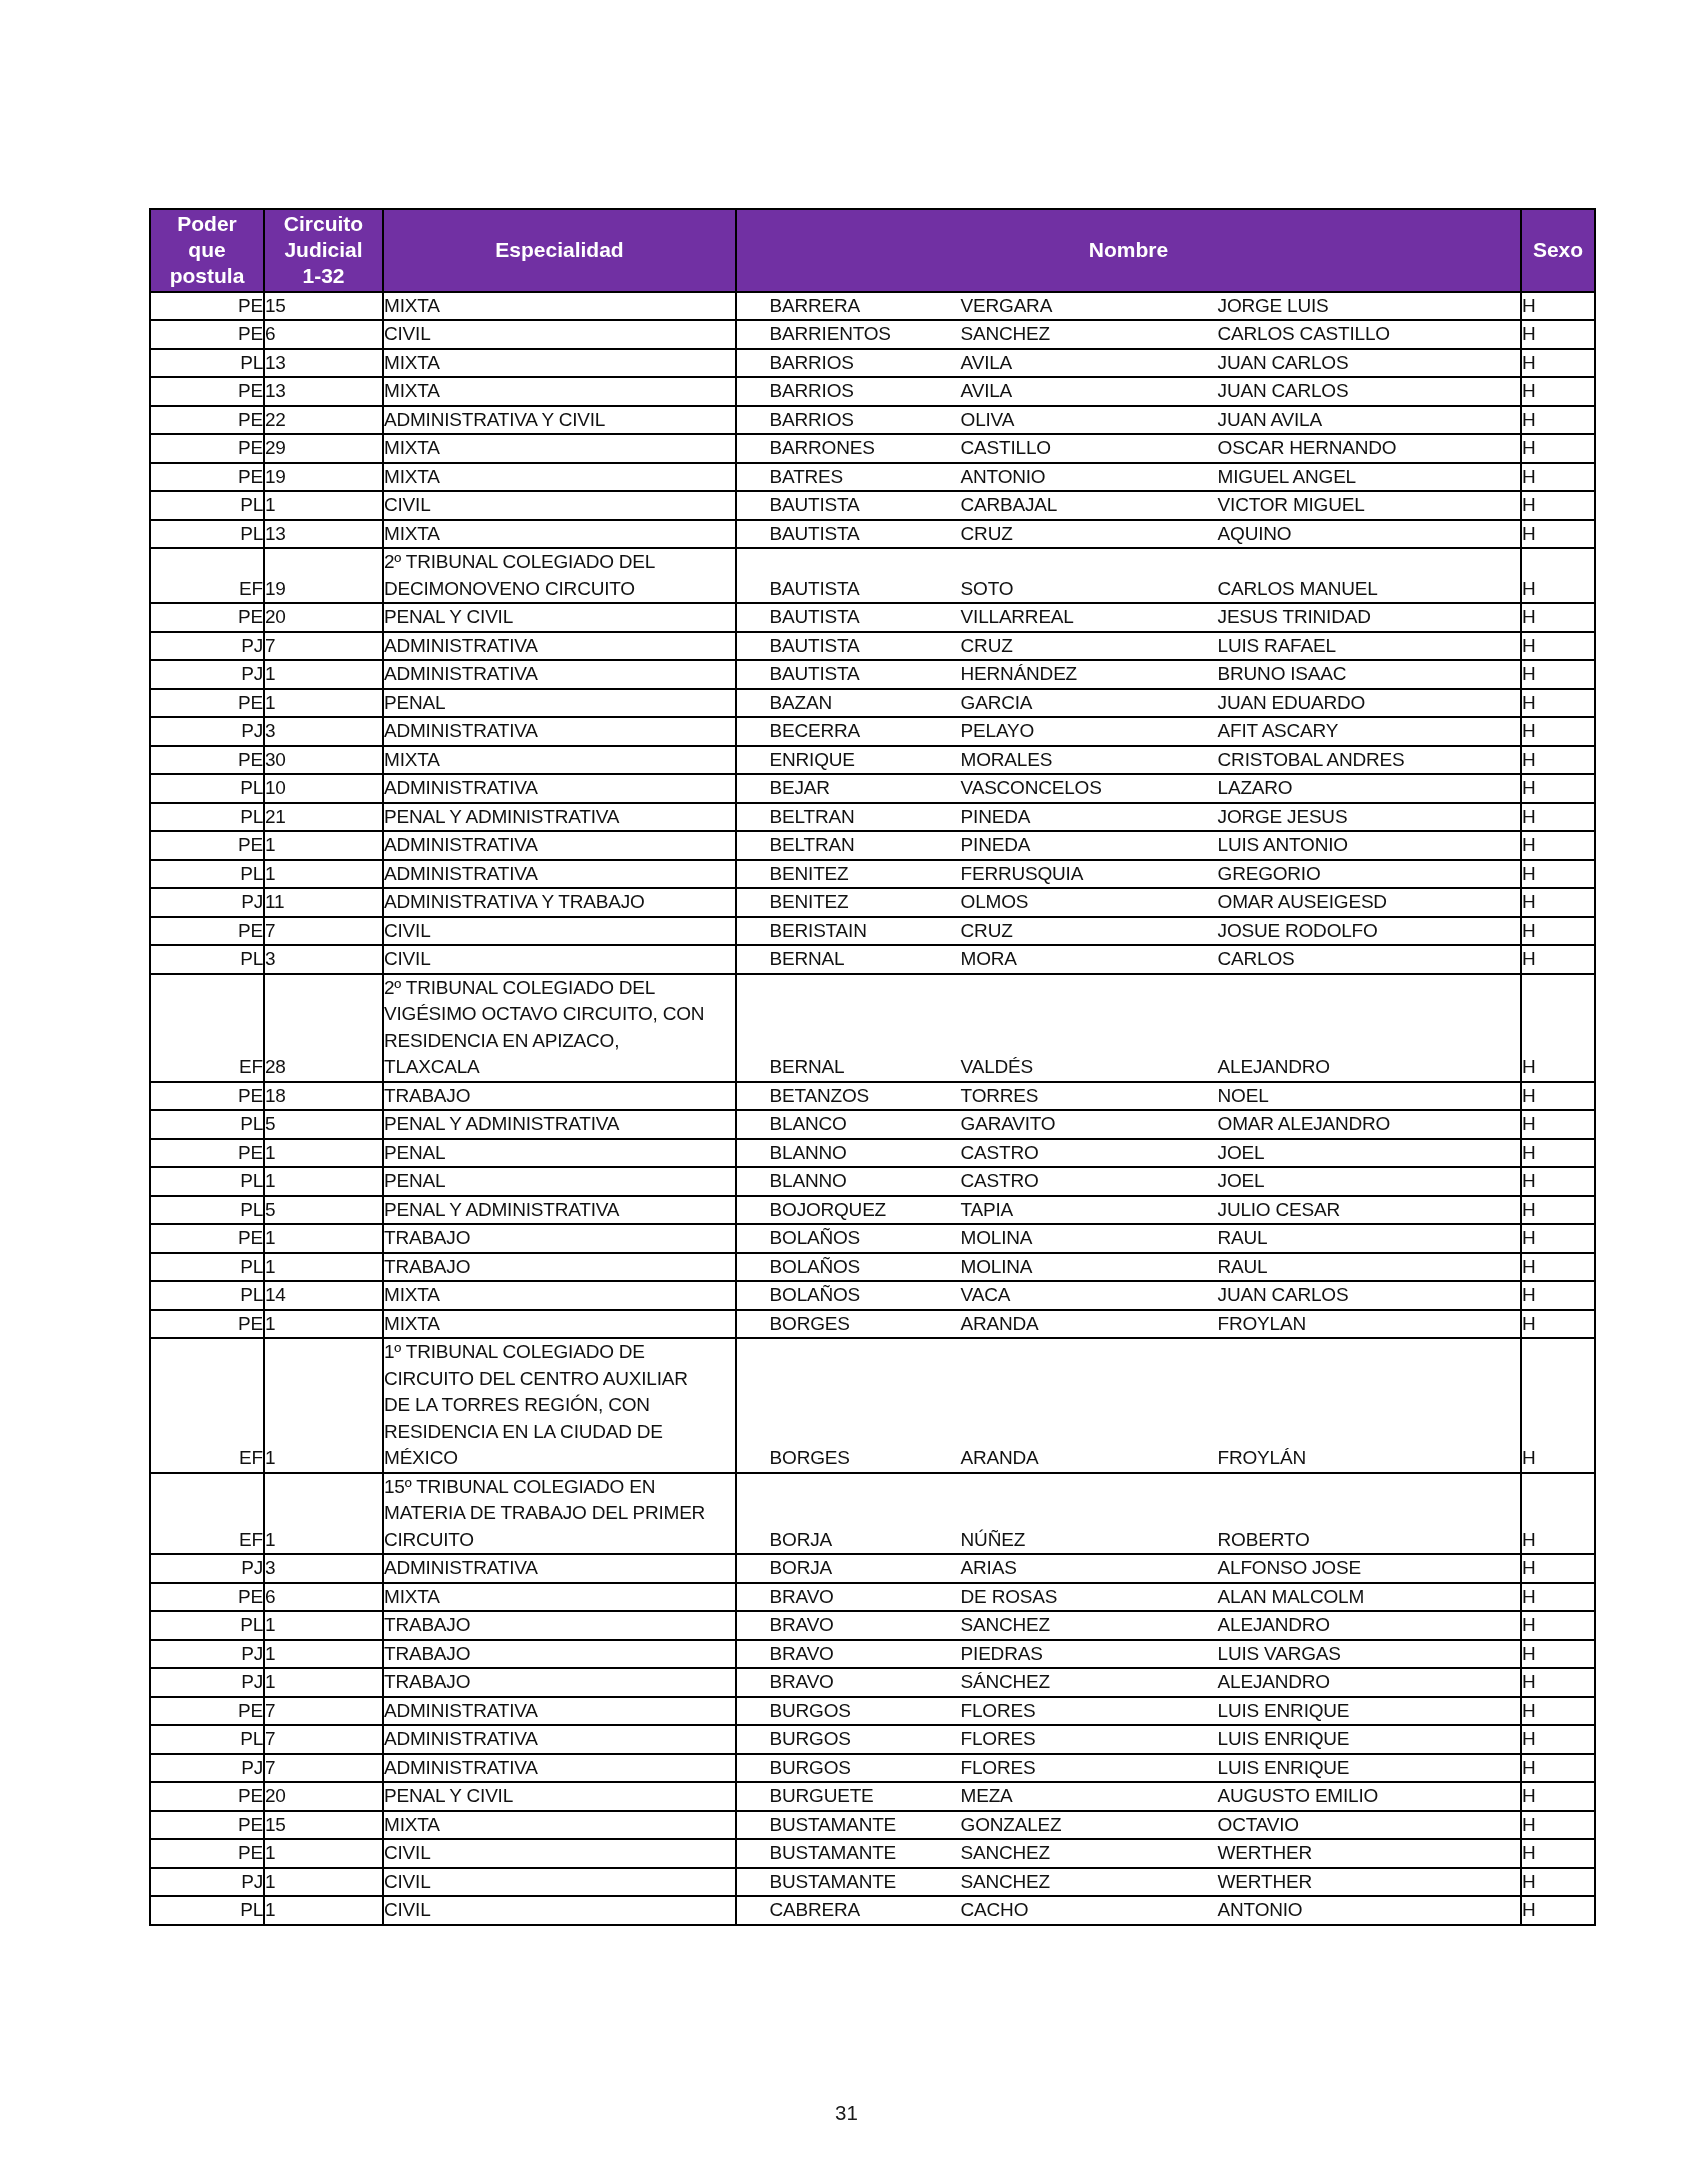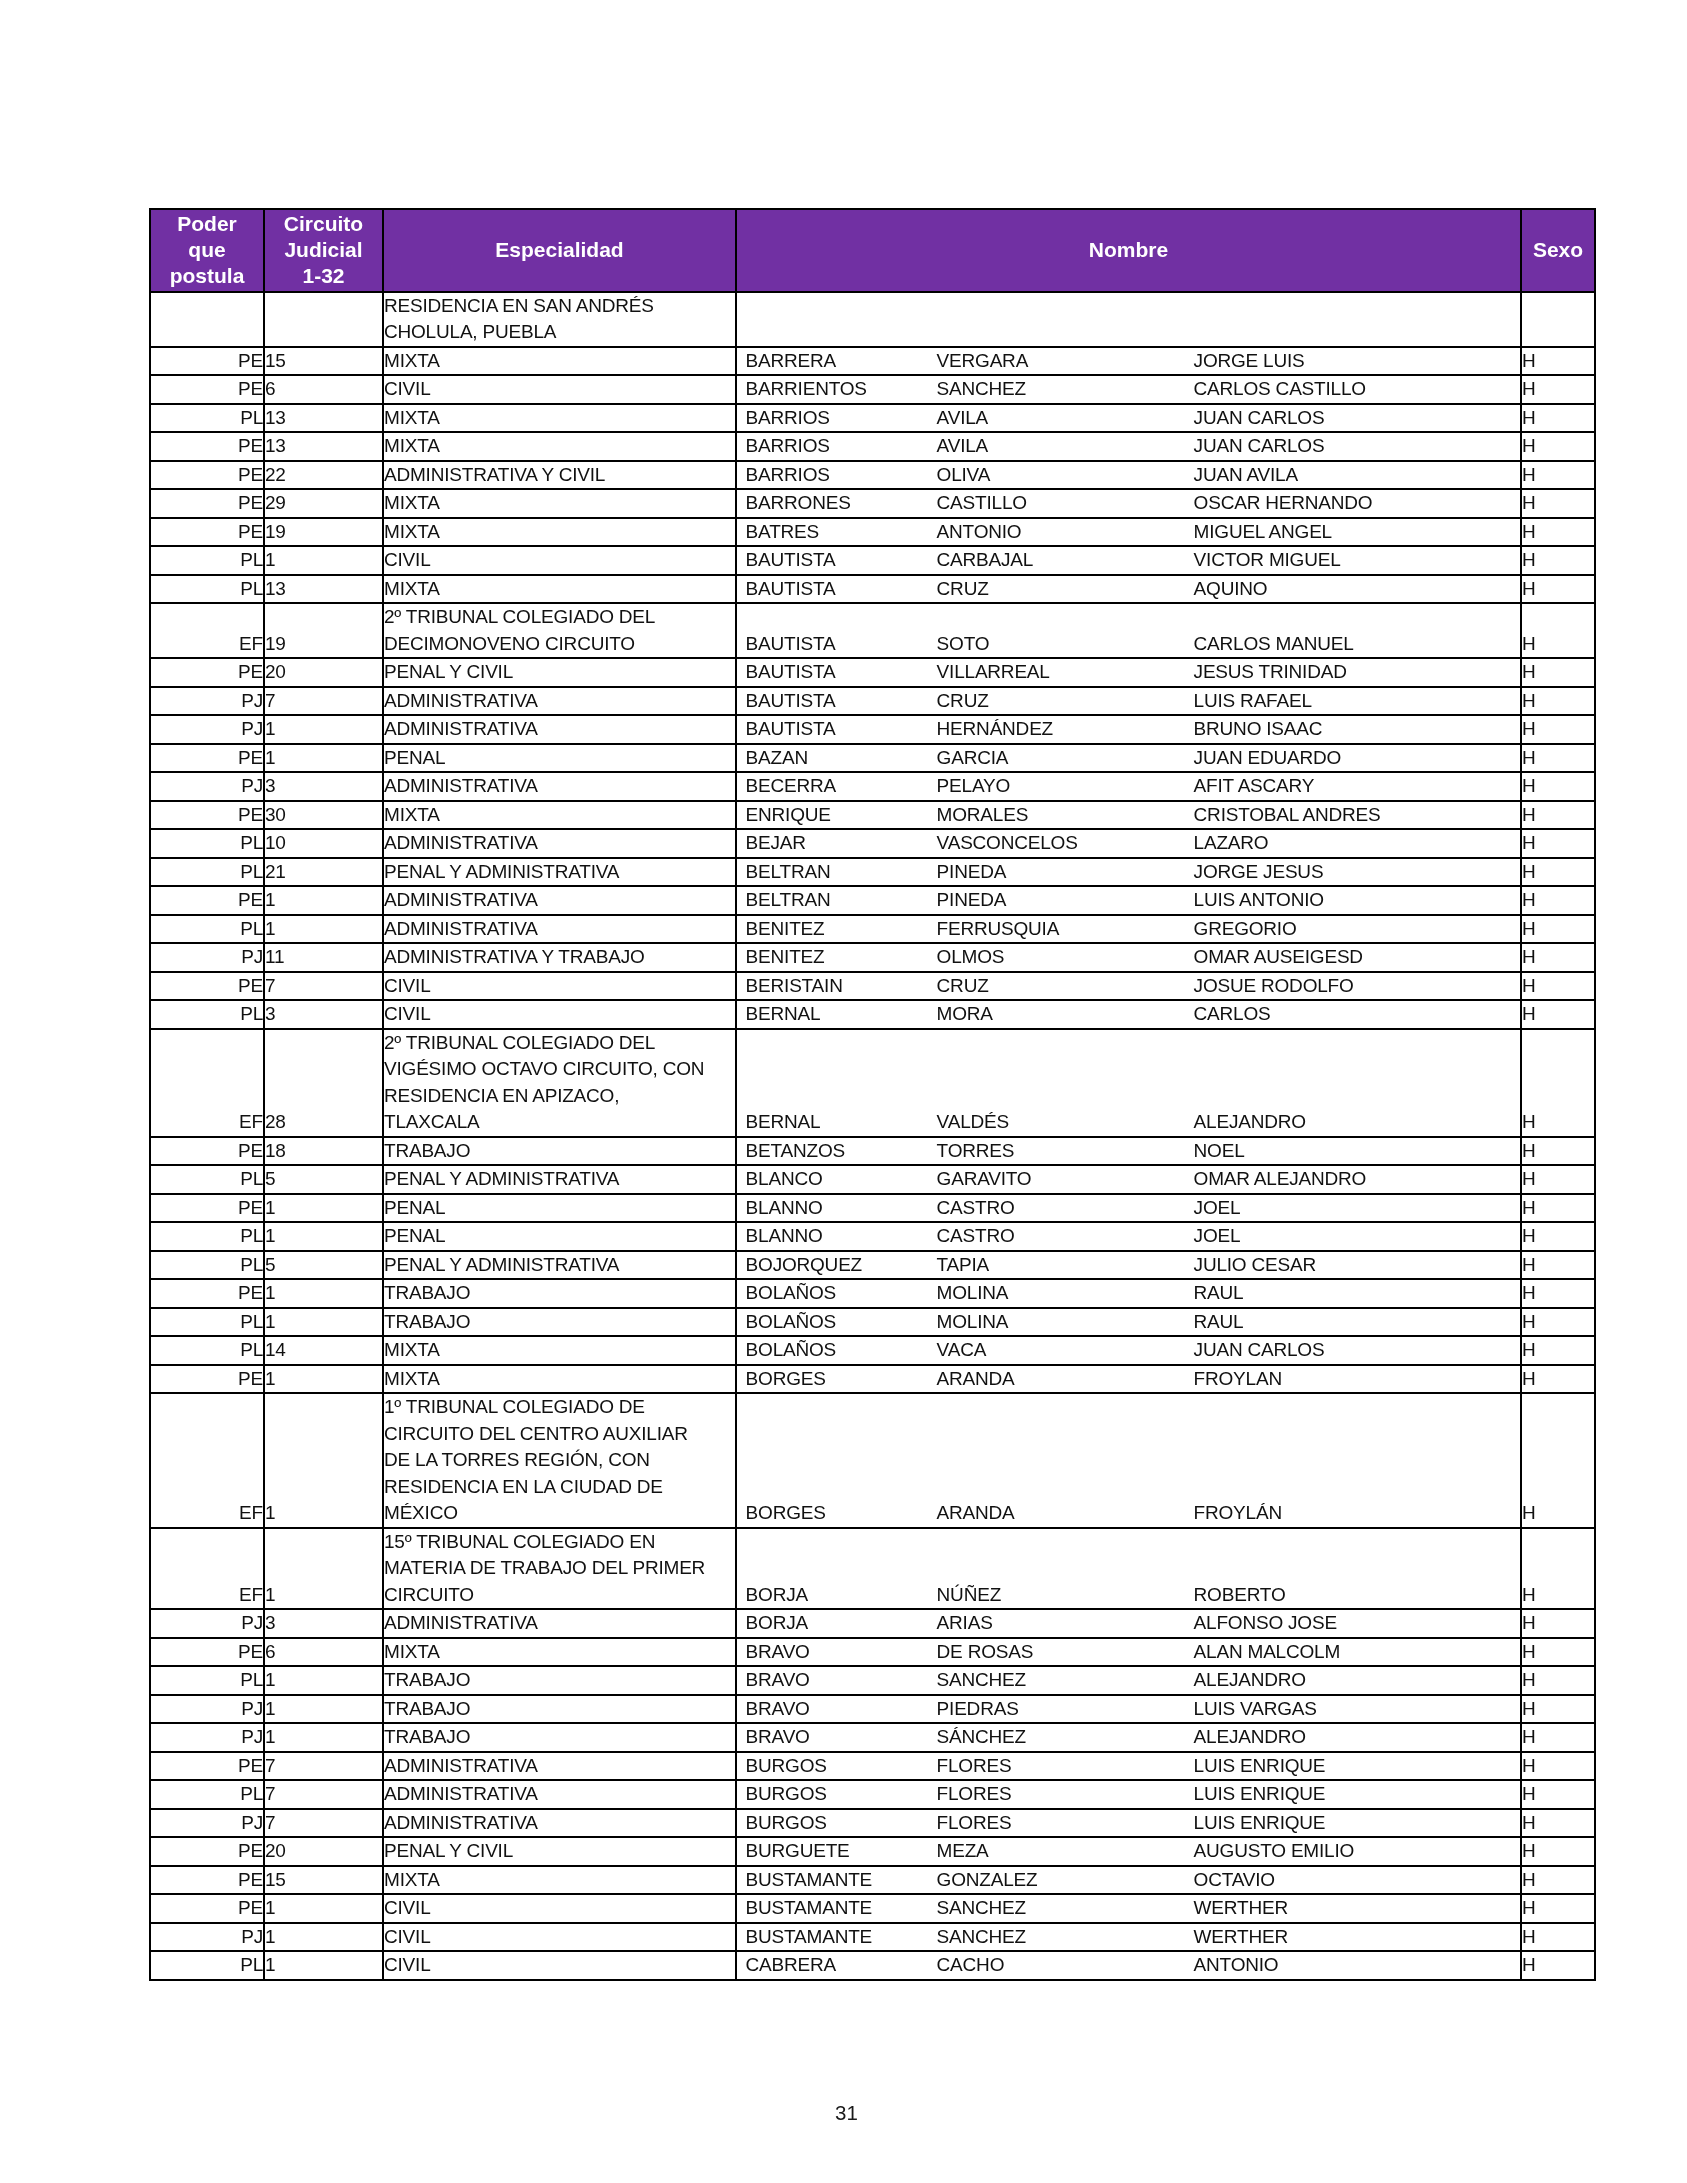--- a/index.html
+++ b/index.html
@@ -50,20 +50,21 @@
   }
   td.c-poder{padding-left:9.3px;text-align:right;}
   td.c-circuito{padding-left:12px;}
   td.c-esp{padding-left:8.6px;padding-right:5.3px;}
   td.c-sexo{padding-left:13.2px;}
   .nombre-grid{
     display:grid;
     grid-template-columns:191px 257px 1fr;
     width:100%;
     align-items:end;
+    padding-left:24px;
   }
   .nombre-grid span{
     padding-left:8.6px;
     white-space:nowrap;
     overflow:hidden;
   }
   .page-number{
     position:absolute;
     left:0;right:0;
     top:2101px;
@@ -92,28 +93,20 @@
       <th>Circuito
 Judicial
 1-32</th>
       <th>Especialidad</th>
       <th>Nombre</th>
       <th>Sexo</th>
     </tr>
   </thead>
   <tbody>
       <tr>
-        <td class="c-poder"></td>
-        <td class="c-circuito"></td>
-        <td class="c-esp">RESIDENCIA EN SAN ANDRÉS
-CHOLULA, PUEBLA</td>
-        <td><div class="nombre-grid"><span></span><span></span><span></span></div></td>
-        <td class="c-sexo"></td>
-      </tr>
-      <tr>
         <td class="c-poder">PE</td>
         <td class="c-circuito">15</td>
         <td class="c-esp">MIXTA</td>
         <td><div class="nombre-grid"><span>BARRERA</span><span>VERGARA</span><span>JORGE LUIS</span></div></td>
         <td class="c-sexo">H</td>
       </tr>
       <tr>
         <td class="c-poder">PE</td>
         <td class="c-circuito">6</td>
         <td class="c-esp">CIVIL</td>

